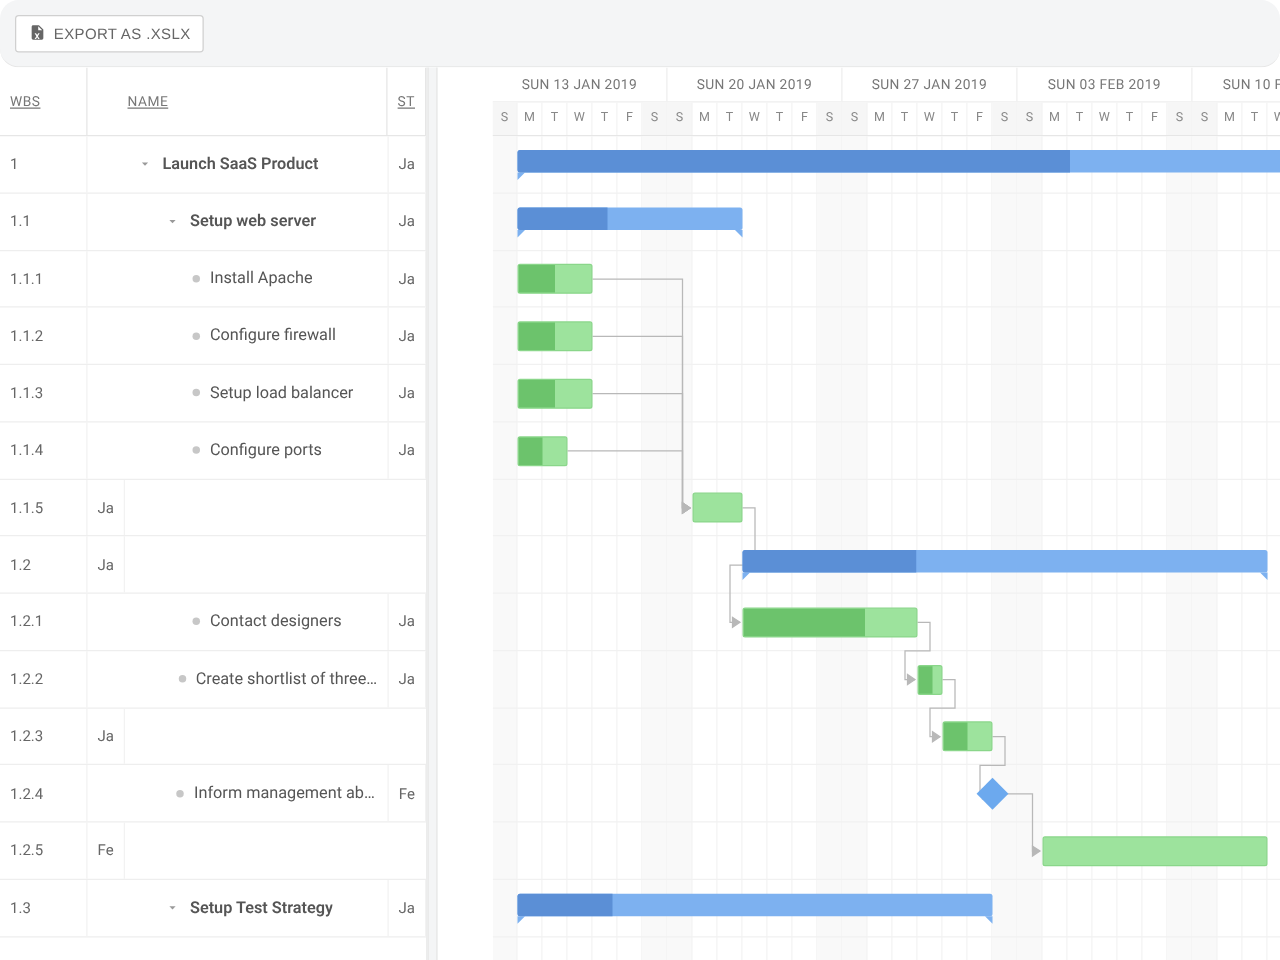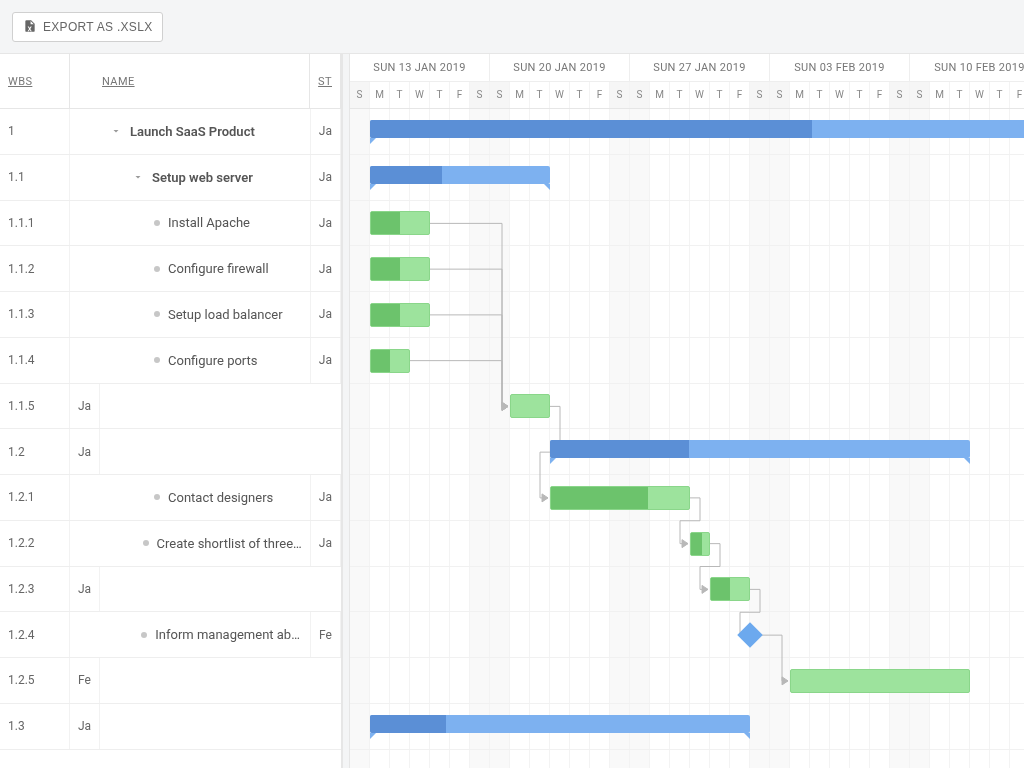--- a/index.html
+++ b/index.html
@@ -10,20 +10,21 @@
     background: #fff;
     width: 1024px;
     height: 768px;
     overflow: hidden;
   }
   .toolbar {
     height: 54px;
     background: #f4f5f6;
     border-bottom: 1px solid #e6e6e6;
     padding: 12px;
+    border-radius: 15px;
   }
   .export-btn {
     height: 30px;
     padding: 0 10px;
     background: #fff;
     border: 1px solid #d0d0d0;
     border-radius: 3px;
     color: #666;
     font-size: 12px;
     letter-spacing: 0.3px;
@@ -91,20 +92,21 @@
     background: #f4f5f6;
     border-left: 1px solid #e6e6e6;
     border-right: 1px solid #e6e6e6;
     cursor: col-resize;
   }
 
   .gantt {
     flex: 1;
     position: relative;
     overflow: hidden;
+    margin-left: 44px;
   }
   .timeline-head {
     height: 55px;
     border-bottom: 1px solid #e6e6e6;
     position: relative;
     display: flex;
     flex-direction: column;
   }
   .weeks { flex: 1; display: flex; border-bottom: 1px solid #eee; }
   .week {
@@ -343,20 +345,29 @@
           </div>
         </div>
         <div class="grid-row">
           <div class="col col-wbs">1.2.5</div>
           <div class="col col-start">
             <span class="val">Fe</span>
           </div>
         </div>
         <div class="grid-row">
           <div class="col col-wbs">1.3</div>
+          <div class="col col-name">
+            <div class="name-cell">
+              <span class="indent" style="width: 22px;"></span>
+              <span class="chev"><svg viewBox="0 0 24 24">
+                  <path d="M7 10l5 5 5-5z"></path>
+                </svg></span>
+              <span class="name-text bold">Setup Test Strategy</span>
+            </div>
+          </div>
           <div class="col col-start">
             <span class="val">Ja</span>
           </div>
         </div>
       </div>
   </div>
 
   <div class="splitter"></div>
 
   <div class="gantt">

